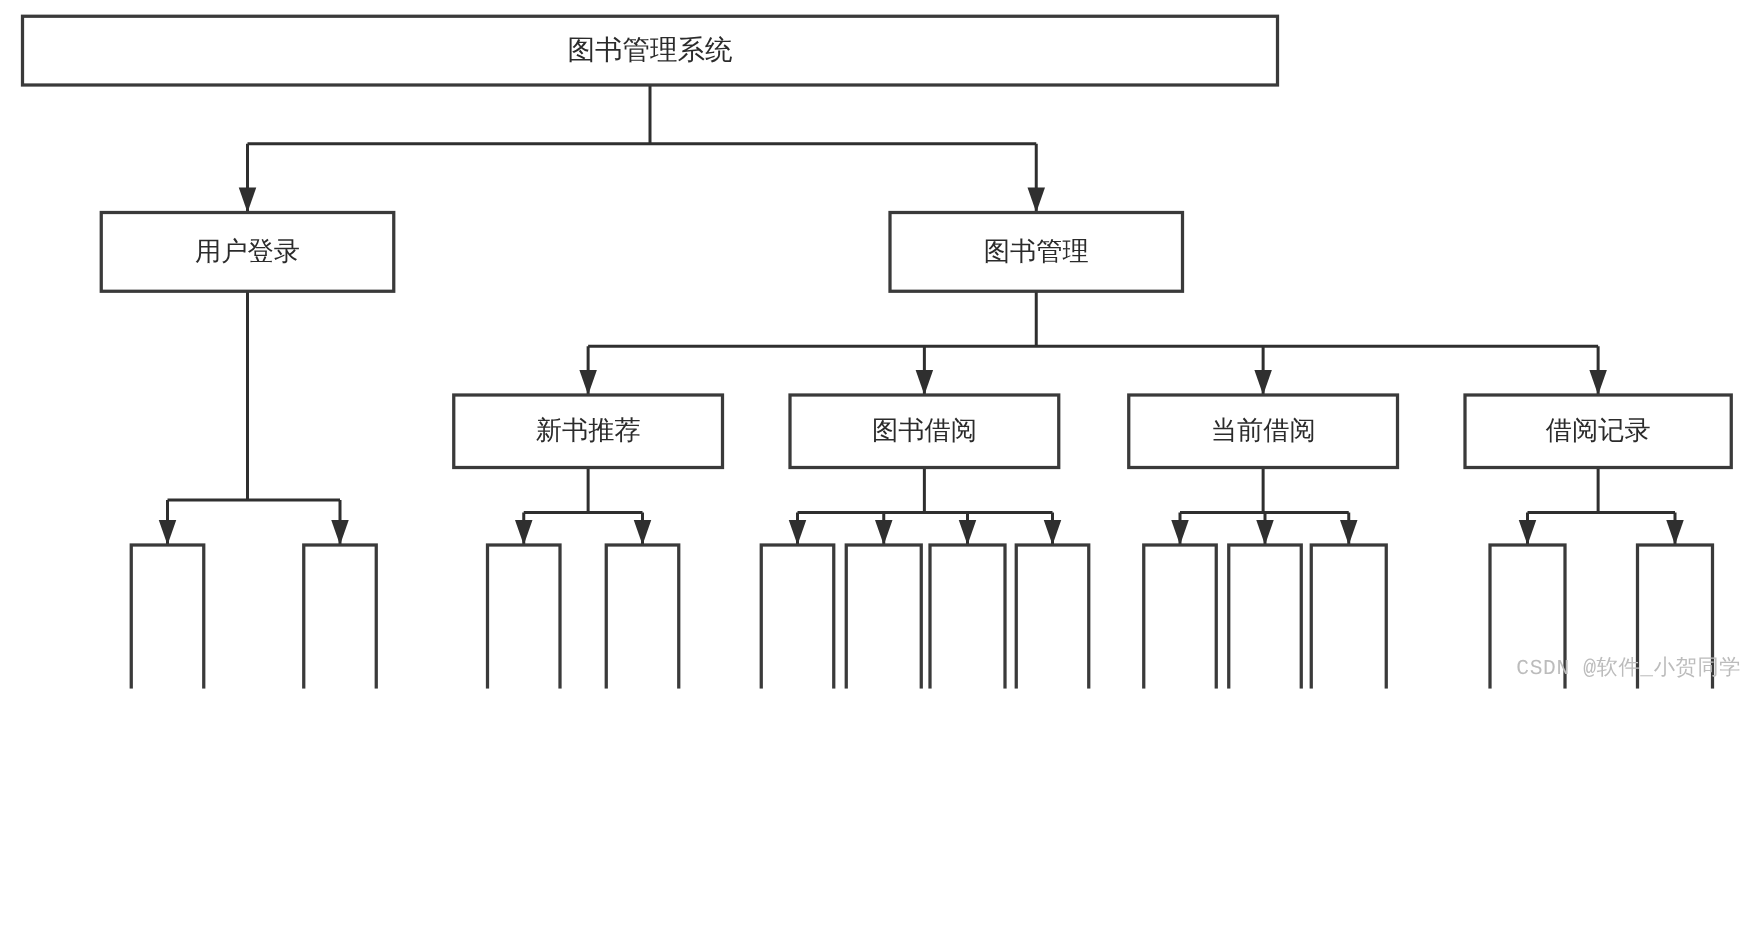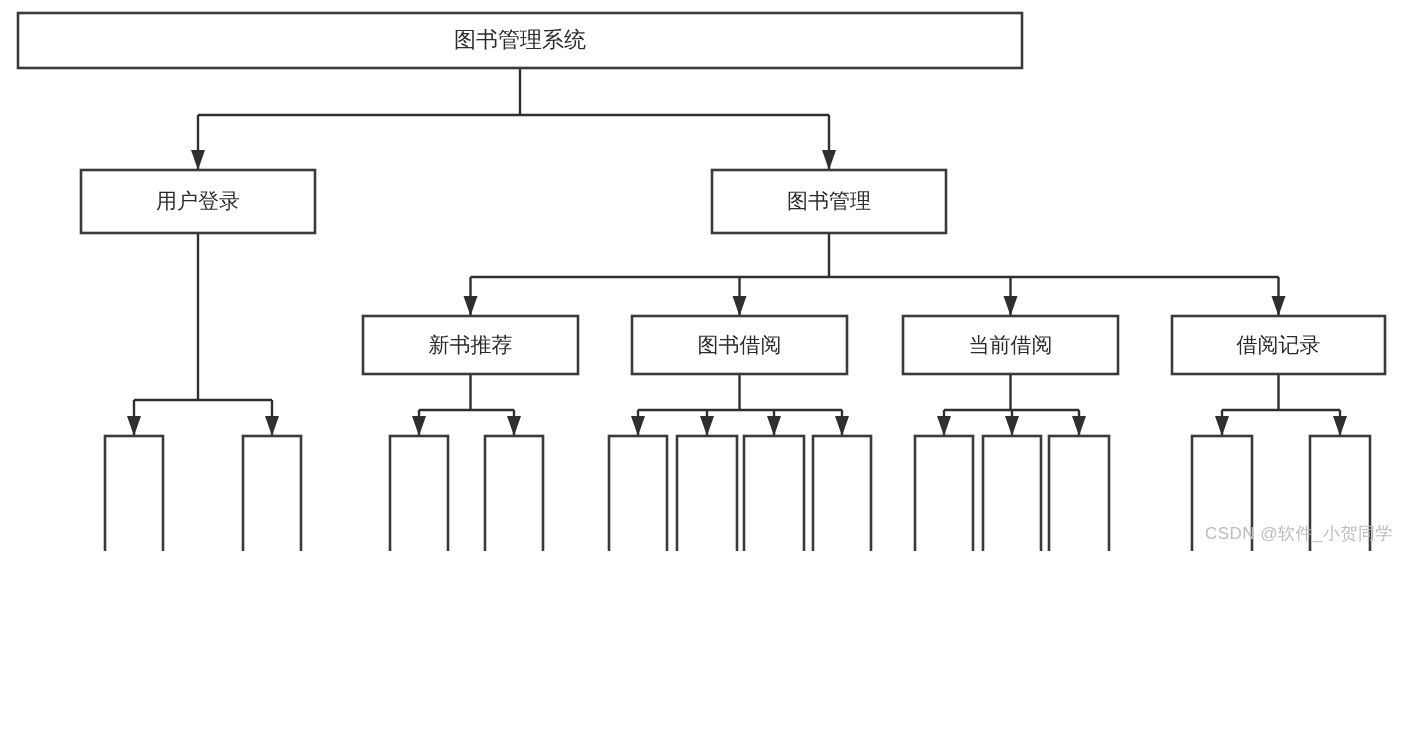--- a/index.html
+++ b/index.html
@@ -64,21 +64,21 @@
     fill: none;
   }
   .arrow-head {
     fill: #2f2f2f;
     stroke: none;
   }
   .watermark {
     position: absolute;
     right: 12px;
     bottom: 6px;
-    font-family: Liberation Sans, sans-serif;
+    font-family: Liberation Mono, monospace;
     font-size: 17px;
     color: #bcbcbc;
     white-space: nowrap;
     letter-spacing: 0.5px;
   }
 </style>
 </head>
 <body>
 
 <div id="diagram-root">

